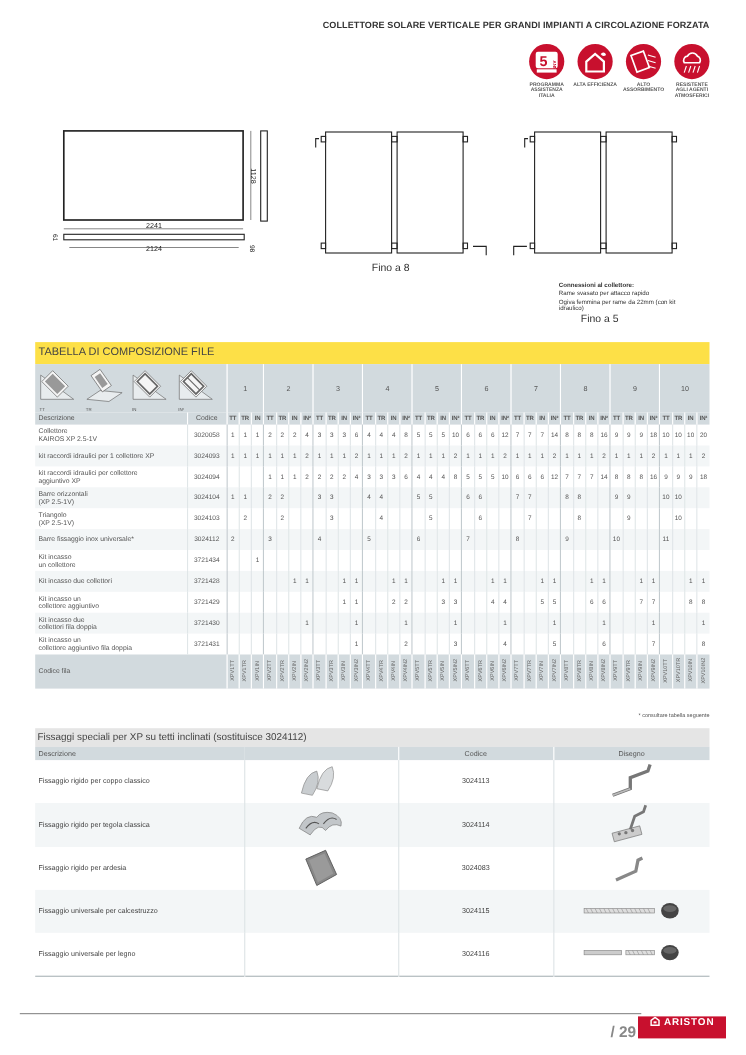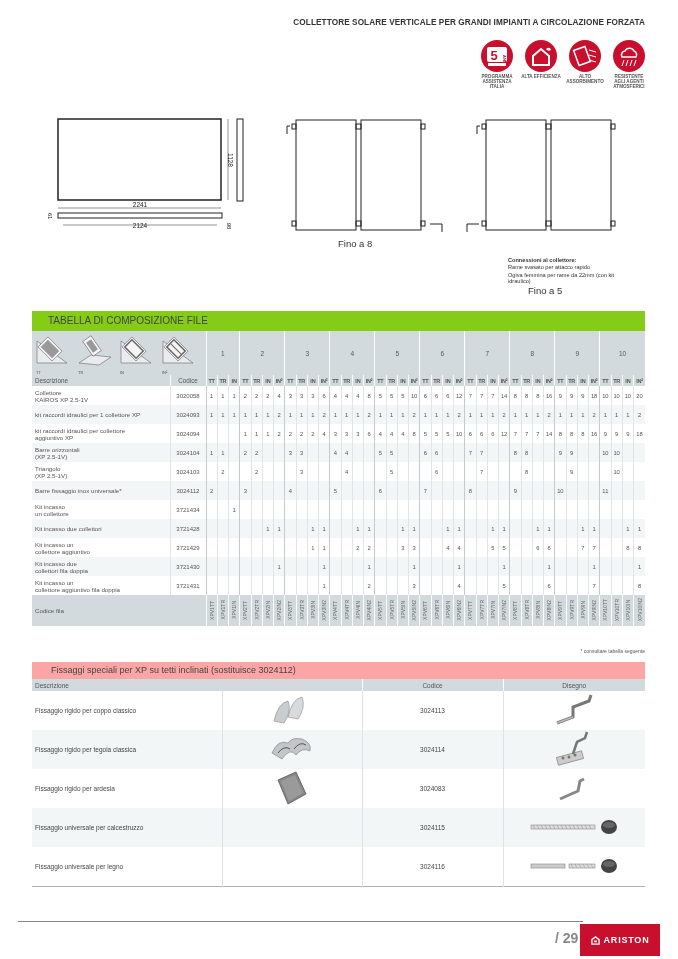--- a/index.html
+++ b/index.html
@@ -8,48 +8,48 @@
   .badges { position: absolute; top: 40px; left: 477px; display: flex; gap: 4px; }
   .badge { width: 40px; display: flex; flex-direction: column; align-items: center; }
   .badge .circ { width: 32px; height: 32px; border-radius: 50%; background: #c8102e; display: flex; align-items: center; justify-content: center; color: #fff; font-weight: bold; }
   .badge .lbl { font-size: 4.6px; text-align: center; color: #555; margin-top: 2px; line-height: 5.2px; font-weight: bold; text-transform: uppercase; }
   .drawings { position: absolute; top: 100px; left: 0; width: 678px; height: 200px; }
   .caption { position: absolute; font-size: 9.5px; color: #333; }
   .conn { position: absolute; left: 508px; top: 257px; font-size: 5.6px; line-height: 6.8px; color: #333; }
   .conn b { display: block; }
   
   .t1 { position: absolute; left: 32px; top: 311px; width: 613px; }
-  .t1-title { background: #84cc16; height: 20px; font-size: 10px; line-height: 20px; padding-left: 16px; color: #444; }
+  .t1-title { background: #fde047; height: 20px; font-size: 10px; line-height: 20px; padding-left: 3px; color: #444; }
   table { border-collapse: collapse; width: 100%; table-layout: fixed; }
   .comp td, .comp th { font-size: 5.8px; text-align: center; font-weight: normal; border-left: 1px solid #e0e6e8; color: #555; }
   .comp .desc { text-align: left; padding-left: 3px; border-left: none; font-size: 6.2px; line-height: 7px; }
   .comp .code { font-size: 6px; }
   .comp tr.icons td { background: #d2dade; height: 44px; border-left: 1px solid #fff; color: #555; font-size: 6.5px; }
   .comp tr.colhead th { background: #d2dade; height: 11px; font-size: 6.3px; border-left: 1px solid #fff; }
   .comp tr.colhead th.sub { font-size: 5.5px; font-weight: bold; letter-spacing: -0.2px; }
   .comp tbody tr td { height: 19px; }
   .comp tbody tr:nth-child(even) td { background: #f3f6f7; }
   .comp td.gstart, .comp th.gstart { border-left: 1.5px solid #c3cbcf; }
   .comp tr.codefila td { background: #d2dade; height: 31px; border-left: 1px solid #fff; }
   .vert { writing-mode: vertical-rl; transform: rotate(180deg); font-size: 5px; color: #666; display: inline-block; }
   .note { position: absolute; right: 33px; top: 648px; font-size: 5px; color: #555; }
   
   .t2 { position: absolute; left: 32px; top: 662px; width: 613px; }
-  .t2-title { background: #fca5a5; height: 17px; font-size: 9px; line-height: 17px; padding-left: 19px; color: #444; }
+  .t2-title { background: #e5e5e5; height: 17px; font-size: 9px; line-height: 17px; padding-left: 2px; color: #444; }
   .fix th { background: #d2dade; font-size: 6.5px; font-weight: normal; height: 12px; color: #555; border-left: 1px solid #fff; }
   .fix td { height: 39px; font-size: 6.5px; color: #444; border-left: 1px solid #dde3e5; vertical-align: middle; }
   .fix tr:nth-child(even) td { background: #f3f6f7; }
   .fix td.d { border-left: none; padding-left: 3px; }
   .fix td.c { text-align: center; }
   .fix td.g { text-align: center; }
   .fix { border-bottom: 1px solid #aab3b7; }
   .footer-line { position: absolute; left: 18px; top: 921px; width: 565px; height: 1px; background: #888; }
   .pagenum { position: absolute; left: 555px; top: 930px; font-size: 14px; color: #c8102e; font-weight: bold; }
   .pagenum span { color: #888; }
-  .brand { position: absolute; left: 580px; top: 924px; width: 80px; height: 32px; background: #c8102e; color: #fff; font-weight: bold; font-size: 9px; display: flex; align-items: center; justify-content: center; gap: 4px; letter-spacing: 0.8px; }
+  .brand { position: absolute; left: 580px; top: 924px; width: 80px; height: 20px; background: #c8102e; color: #fff; font-weight: bold; font-size: 9px; display: flex; justify-content: center; gap: 4px; letter-spacing: 0.8px; }
 </style>
 </head>
 <body>
 
 <div class="hdr-title">COLLETTORE SOLARE VERTICALE PER GRANDI IMPIANTI A CIRCOLAZIONE FORZATA</div>
 
 <div class="badges">
   <div class="badge">
     <div class="circ">
       <svg width="32" height="32" viewBox="0 0 32 32">

